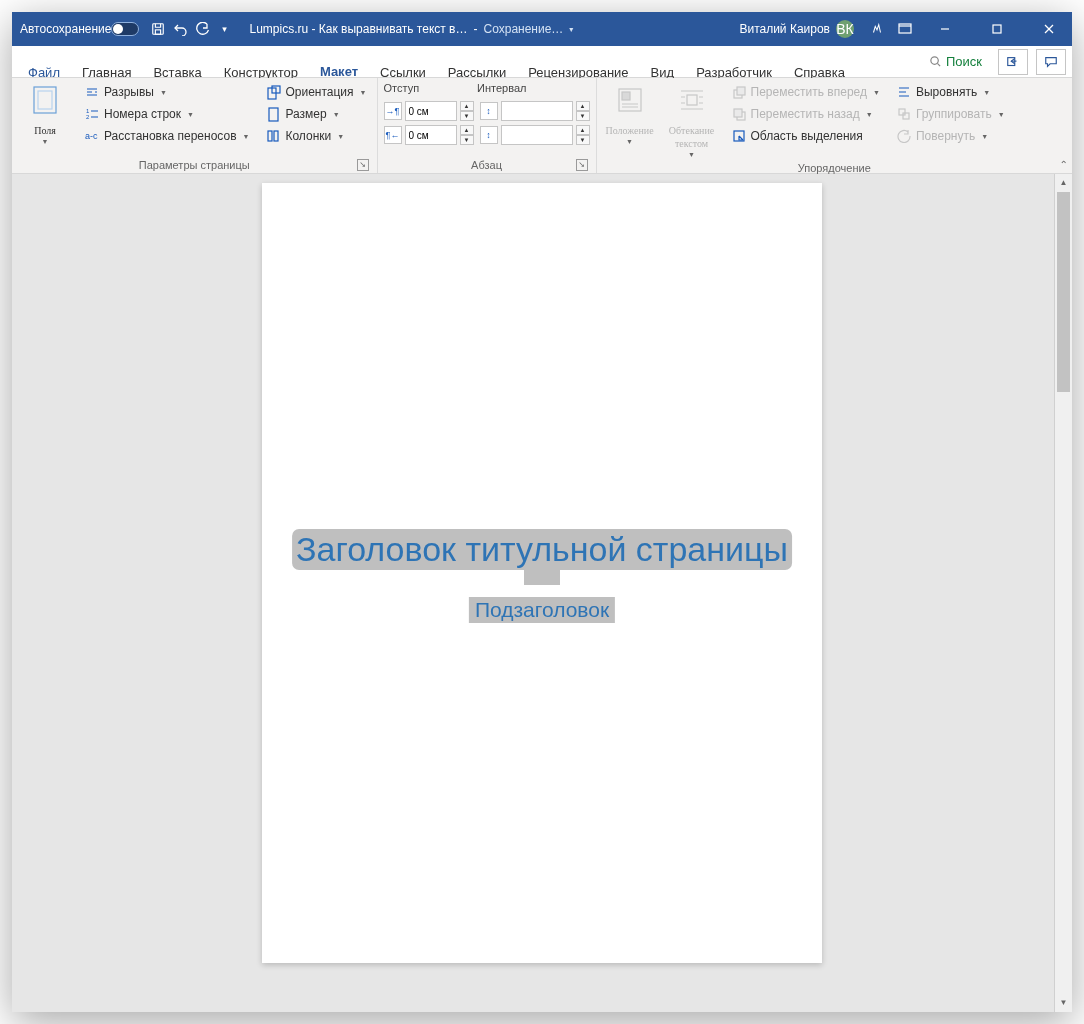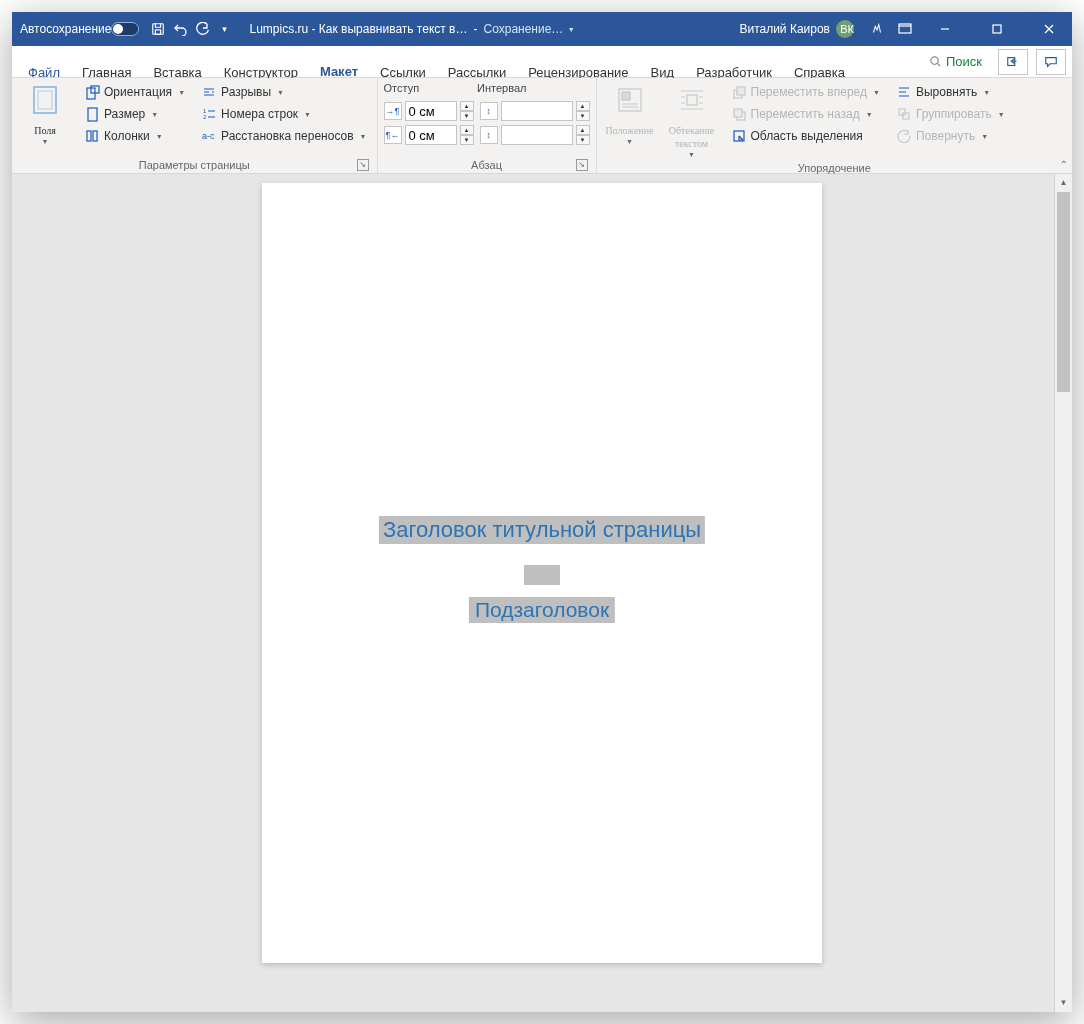--- a/index.html
+++ b/index.html
@@ -6,21 +6,21 @@
 body { background: #fff; width: 1084px; height: 1024px; overflow: hidden; }
 .window { position: relative; width: 1060px; height: 1000px; margin: 12px; box-shadow: 0 10px 40px rgba(0,0,0,.35); background: #fff; display: flex; flex-direction: column; }
 .titlebar { background: #2b579a; color: #fff; height: 34px; display: flex; align-items: center; font-size: 12px; }
 .titlebar .autosave { margin-left: 8px; display: flex; align-items: center; }
 .toggle { width: 28px; height: 14px; background: #1e3a66; border-radius: 7px; position: relative; border:1px solid #8fb0dd;}
 .toggle::after { content:""; position:absolute; left:1px; top:1px; width:10px; height:10px; background:#fff; border-radius:50%; }
 .tb-ico { width: 22px; height: 22px; display:flex; align-items:center; justify-content:center; color:#fff; cursor:pointer; }
 .doc-title { margin-left: 14px; display:flex; align-items:center; gap:6px;}
 .save-status { color:#d4e2f4; }
 .user-area { margin-left:auto; display:flex; align-items:center; gap:6px;}
-.avatar { width:18px; height:18px; border-radius:50%; background:#6fa071; color:#fff; font-size:11px; display:flex; align-items:center; justify-content:flex-end; }
+.avatar { width:18px; height:18px; border-radius:50%; background:#6fa071; color:#fff; font-size:14px; display:flex; align-items:center; justify-content:center; }
 .winctl { width:46px; height:34px; display:flex; align-items:center; justify-content:center; cursor:pointer; }
 .menubar { height: 32px; background:#fff; border-bottom:1px solid #d8d8d8; display:flex; align-items:center; font-size:13px; color:#333; padding:0 6px; gap:2px;}
 .menubar .tab { padding: 6px 10px; cursor:pointer; white-space:nowrap;margin-top:22px;}
 .menubar .tab.file { color:#2b579a;}
 .menubar .tab.active { color:#2b579a; font-weight:600; border-bottom:2px solid #2b579a; }
 .menubar .search { margin-left:auto; display:flex; align-items:center; gap:4px; color:#15803d; padding:4px 8px;}
 .menubar .righticon { width:30px; height:26px; display:flex; align-items:center; justify-content:center; border:1px solid #c5c5c5; margin-left:6px; cursor:pointer;}
 .ribbon { background:#f3f2f1; border-bottom:1px solid #d8d8d8; display:flex; font-size:12px; color:#333; height:96px;}
 .group { border-right:1px solid #dcdcdc; padding:2px 6px 0 6px; display:flex; flex-direction:column;}
 .group-body { flex:1; display:flex; align-items:flex-start; gap:8px; padding-top:2px;}
@@ -29,33 +29,33 @@
 .big-btn { display:flex; flex-direction:column; align-items:center; width:54px; cursor:pointer; padding:2px; }
 .big-ico { width:32px; height:32px; display:flex; align-items:center; justify-content:center; color:#185abd;}
 .big-lbl { font-size:10px; text-align:center; line-height:13px; margin-top:8px;font-family:Liberation Serif, serif;}
 .drop { font-size:7px; color:#666; margin-top:1px;}
 .col { display:flex; flex-direction:column; gap:2px;}
 .small-btn { display:flex; align-items:center; gap:4px; padding:2px 4px; cursor:pointer; white-space:nowrap;}
 .small-ico { width:16px; height:16px; display:flex; align-items:center; justify-content:center; color:#185abd; font-size:12px;}
 .dd { font-size:7px; color:#666; margin-left:2px;}
 .spin { display:flex; align-items:center; gap:3px;}
 .spin-label { width:18px; height:18px; border:1px solid #c5c5c5; display:flex; align-items:center; justify-content:center; font-size:9px; color:#185abd; background:#fff;}
-.spin input { width:52px; height:20px; border:1px solid #c5c5c5; font-size:13px; padding:0 3px; background:#fff;}
+.spin input { width:52px; height:20px; border:1px solid #c5c5c5; font-size:10px; padding:0 3px; background:#fff;}
 .spin .wide { width:72px;}
 .spin .arrows { width:14px; height:20px; display:flex; flex-direction:column;}
 .spin .arrows div { flex:1; border:1px solid #c5c5c5; font-size:6px; text-align:center; line-height:8px; background:#f8f8f8; cursor:pointer;}
 .indent-header { font-size:11px; color:#444; margin-bottom:3px;}
 .disabled { color:#b5b5b5 !important;}
 .disabled .small-ico{ color:#c7c7c7;}
 .canvas-area { flex:1; background:#e6e6e6; position:relative; overflow:hidden;}
 .vscroll { position:absolute; right:0; top:0; bottom:0; width:18px; background:#f0f0f0; border-left:1px solid #d0d0d0;}
 .vscroll .thumb { position:absolute; left:2px; right:2px; background:#c2c2c2; }
 .vscroll .arrow { position:absolute; left:0; right:0; height:18px; text-align:center; font-size:8px; line-height:18px; color:#666; cursor:pointer;}
 .page { position:absolute; left:250px; top:9px; width:560px; height:780px; background:#fff; box-shadow:0 2px 6px rgba(0,0,0,.2);}
-.doc-heading { position:absolute; top:333px; left:50%; transform:translateX(-50%); font-family:"Calibri Light","Segoe UI Light",sans-serif; font-size:22px; color:#2e74b5; background:#bfbfbf; padding:1px 4px; white-space:nowrap;}
+.doc-heading { position:absolute; top:346px; left:50%; transform:translateX(-50%); font-family:"Calibri Light","Segoe UI Light",sans-serif; font-size:34px; color:#2e74b5; background:#bfbfbf; padding:1px 4px; white-space:nowrap;border-radius:7px;}
 .para-mark { position:absolute; top:382px; left:50%; transform:translateX(-50%); background:#bfbfbf; width:36px; height:20px;}
 .doc-sub { position:absolute; top:414px; left:50%; transform:translateX(-50%); font-family:"Calibri Light","Segoe UI Light",sans-serif; font-size:21px; color:#2e74b5; background:#bfbfbf; padding:1px 6px;}
 .collapse-ribbon { position:absolute; right:4px; bottom:3px; font-size:10px; color:#666; cursor:pointer;}
 svg { display:block; }
 </style>
 </head>
 <body>
 
 <div class="window">
 
@@ -168,51 +168,20 @@
                 <rect x="3" y="2" width="22" height="26"></rect>
                 <rect x="7" y="6" width="14" height="18" stroke="#b8d3ee"></rect>
               </svg>
             </div>
           <div class="big-lbl">Поля</div>
           <div class="drop">▼</div>
         </div>
         <div class="col">
           <div class="small-btn">
             <span class="small-ico">
-                <svg width="15" height="15" fill="none" stroke="#185abd" stroke-width="1.2">
-                  <rect x="2" y="3" width="8" height="11"></rect>
-                  <rect x="6" y="1" width="8" height="7"></rect>
-                </svg>
-              </span>
-            <span>Ориентация</span>
-              <span class="dd">▼</span>
-          </div>
-          <div class="small-btn">
-            <span class="small-ico">
-                <svg width="14" height="15" fill="none" stroke="#185abd" stroke-width="1.2">
-                  <rect x="3" y="1" width="9" height="13"></rect>
-                </svg>
-              </span>
-            <span>Размер</span>
-              <span class="dd">▼</span>
-          </div>
-          <div class="small-btn">
-            <span class="small-ico">
-                <svg width="14" height="14" fill="none" stroke="#185abd" stroke-width="1.2">
-                  <rect x="2" y="2" width="4" height="10"></rect>
-                  <rect x="8" y="2" width="4" height="10"></rect>
-                </svg>
-              </span>
-            <span>Колонки</span>
-              <span class="dd">▼</span>
-          </div>
-        </div>
-        <div class="col">
-          <div class="small-btn">
-            <span class="small-ico">
                 <svg width="14" height="14" fill="none" stroke="#185abd" stroke-width="1.2">
                   <path d="M2 4h10M2 7h5m3 0h2M2 10h10"></path>
                 </svg>
               </span>
             <span>Разрывы</span>
               <span class="dd">▼</span>
           </div>
           <div class="small-btn">
             <span class="small-ico">
                 <svg width="14" height="14" fill="none" stroke="#185abd" stroke-width="1.1">
@@ -224,20 +193,51 @@
             <span>Номера строк</span>
               <span class="dd">▼</span>
           </div>
           <div class="small-btn">
             <span class="small-ico">
                 <svg width="14" height="14" fill="none">
                   <text x="0" y="10" font-size="9" fill="#185abd">a-c</text>
                 </svg>
               </span>
             <span>Расстановка переносов</span>
+              <span class="dd">▼</span>
+          </div>
+        </div>
+        <div class="col">
+          <div class="small-btn">
+            <span class="small-ico">
+                <svg width="15" height="15" fill="none" stroke="#185abd" stroke-width="1.2">
+                  <rect x="2" y="3" width="8" height="11"></rect>
+                  <rect x="6" y="1" width="8" height="7"></rect>
+                </svg>
+              </span>
+            <span>Ориентация</span>
+              <span class="dd">▼</span>
+          </div>
+          <div class="small-btn">
+            <span class="small-ico">
+                <svg width="14" height="15" fill="none" stroke="#185abd" stroke-width="1.2">
+                  <rect x="3" y="1" width="9" height="13"></rect>
+                </svg>
+              </span>
+            <span>Размер</span>
+              <span class="dd">▼</span>
+          </div>
+          <div class="small-btn">
+            <span class="small-ico">
+                <svg width="14" height="14" fill="none" stroke="#185abd" stroke-width="1.2">
+                  <rect x="2" y="2" width="4" height="10"></rect>
+                  <rect x="8" y="2" width="4" height="10"></rect>
+                </svg>
+              </span>
+            <span>Колонки</span>
               <span class="dd">▼</span>
           </div>
         </div>
       </div>
       <div class="group-label">
         <span>Параметры страницы</span>
         <div class="launcher">↘</div>
       </div>
     </div>
 

